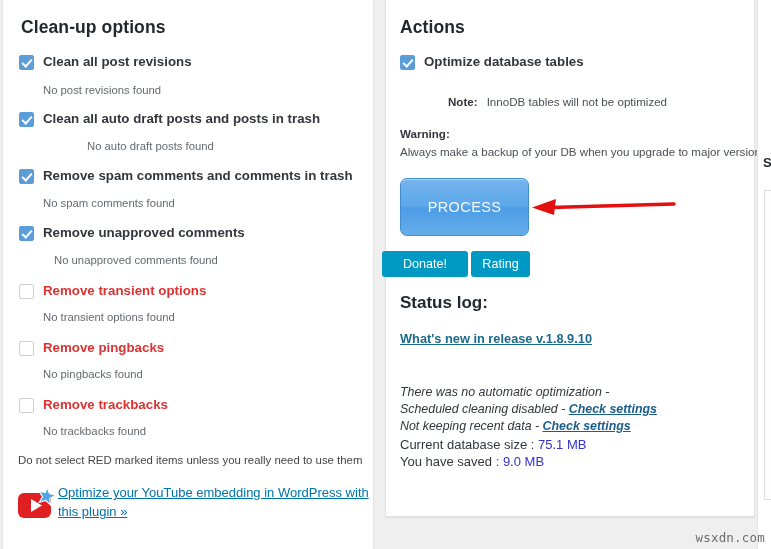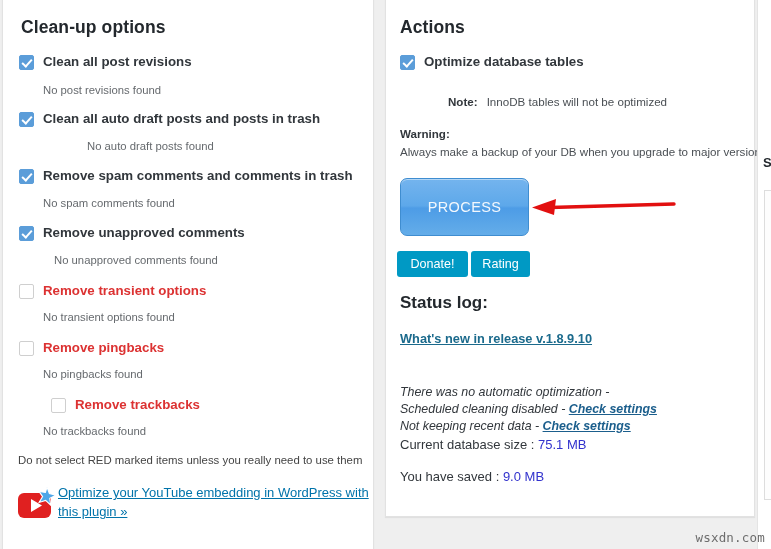--- a/index.html
+++ b/index.html
@@ -109,21 +109,21 @@
   
   #arrow-svg { position: absolute; left: 528px; top: 194px; }
 
   
   .tealbtn {
     position: absolute; top: 251px; height: 26px;
     background: #0099c4; border-radius: 3px; color: #ffffff;
     font-size: 12.6px; display: flex; align-items: center;
     justify-content: center; cursor: pointer;
   }
-  #donate-btn { left: 397px; width: 71px; }
+  #donate-btn { left: 382px; width: 86px; }
   #rating-btn { left: 471px; width: 59px; }
 
   
   #status-title {
     position: absolute; left: 14px; top: 294px;
     font-size: 17px; font-weight: 700; color: #23282d;
   }
   #release-link {
     position: absolute; left: 14px; top: 332px;
     font-size: 12.8px; font-weight: 700; color: #1b6a8c;
@@ -138,21 +138,21 @@
   #il3 { top: 420px; }
   .italic-line a {
     color: #1b5e8c; text-decoration: underline; font-weight: 700;
     cursor: pointer; font-style: italic;
   }
   .size-line {
     position: absolute; left: 14px; font-size: 13px;
     font-weight: 400; color: #32373c; white-space: nowrap;
   }
   #sl1 { top: 438px; }
-  #sl2 { top: 470px; }
+  #sl2 { top: 455px; }
   .size-val { color: #3232cd; }
 
   
   #watermark {
     position: absolute; right: 6px; bottom: 4px;
     font-family: "DejaVu Sans Mono", monospace;
     font-size: 12.5px; color: #6d6d6d; letter-spacing: .2px;
   }
 </style>
 </head>
@@ -186,21 +186,21 @@
       <div class="cb-row" style="left: 16px; top: 284px;">
         <span class="cbox off"></span>
         <span class="cb-label red">Remove transient options</span>
       </div>
       <div class="sub-note" style="left: 40px; top: 312px;">No transient options found</div>
       <div class="cb-row" style="left: 16px; top: 341px;">
         <span class="cbox off"></span>
         <span class="cb-label red">Remove pingbacks</span>
       </div>
       <div class="sub-note" style="left: 40px; top: 369px;">No pingbacks found</div>
-      <div class="cb-row" style="left: 16px; top: 398px; margin-left: 32px;">
+      <div class="cb-row" style="left: 16px; top: 398px;">
         <span class="cbox off"></span>
         <span class="cb-label red">Remove trackbacks</span>
       </div>
       <div class="sub-note" style="left: 40px; top: 426px;">No trackbacks found</div>
       <div id="red-warning">Do not select RED marked items unless you really need to use them</div>
       <div id="yt-block">
         <svg id="yt-icon" viewBox="0 0 42 34">
           <rect x="1" y="6" width="33" height="25" rx="6" fill="#e02020"></rect>
           <polygon points="14,12 25,18.5 14,25" fill="#ffffff"></polygon>
           <polygon points="30,0 32.4,6.6 39,8.2 32.8,11.2 33.6,18 28.6,13.4 22.2,15.4 25.6,9.6 22,4.4 28.4,5.4" fill="#4ea6e8" stroke="#ffffff" stroke-width="1.1"></polygon>

